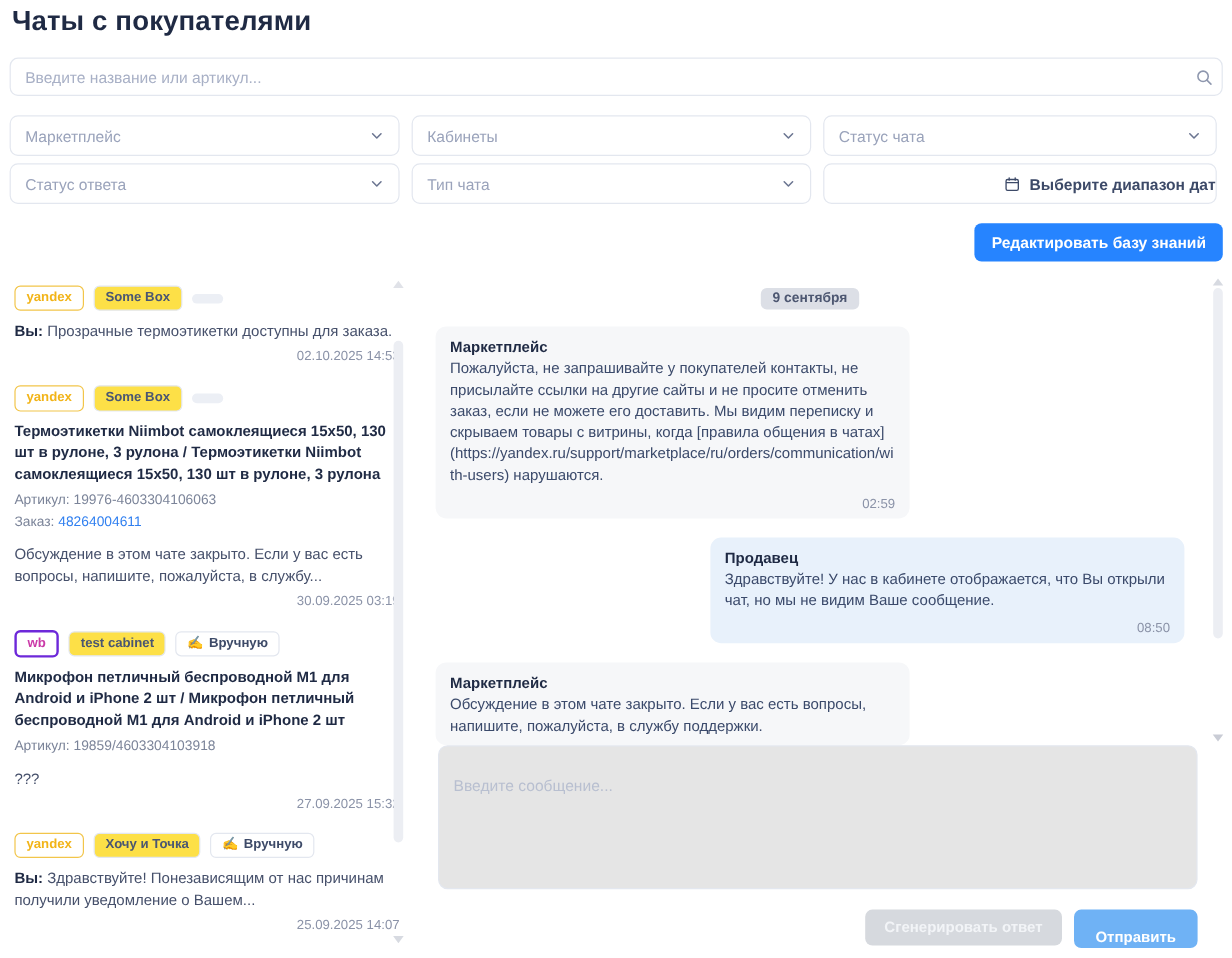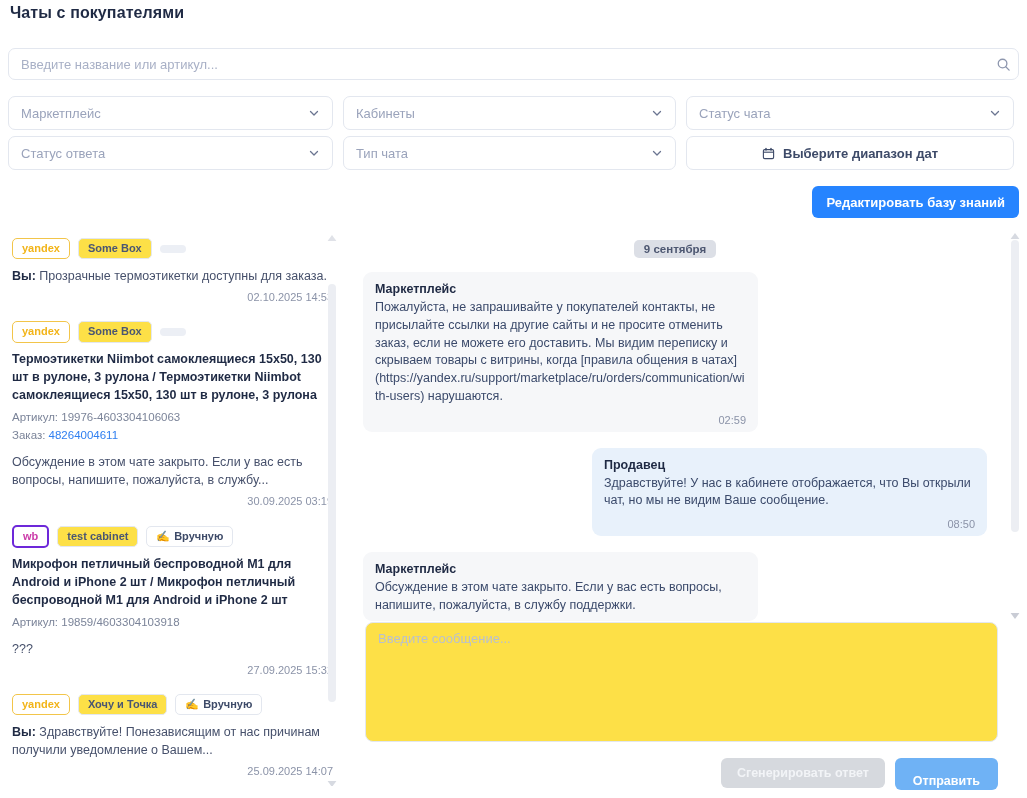--- a/index.html
+++ b/index.html
@@ -9,21 +9,21 @@
     background: #ffffff;
     font-family: "Liberation Sans", "DejaVu Sans", sans-serif;
     color: #2b3a5c;
     overflow: hidden;
   }
   .page { position: relative; width: 1027px; height: 798px; }
 
   
   .page-title {
     position: absolute; left: 10px; top: 4px;
-    font-size: 16px; font-weight: 700; color: #1f2a44;
+    font-size: 23px; font-weight: 700; color: #1f2a44;
     letter-spacing: .1px;
   }
 
   
   .search-wrap {
     position: absolute; left: 8px; top: 48px;
     width: 1011px; height: 32px;
     border: 1px solid #e3e7ef; border-radius: 7px;
     background: #fff;
     display: flex; align-items: center;
@@ -49,21 +49,21 @@
   .select.w1 { width: 325px; }
   .select.w2 { width: 333px; }
   .select.w3 { width: 328px; }
   .select .lbl { flex: 1; }
   .chev { width: 12px; height: 12px; flex: none; }
   .chev svg { display: block; }
 
   .daterange {
     width: 328px; height: 34px;
     border: 1px solid #e3e7ef; border-radius: 7px; background: #fff;
-    display: flex; align-items: center; justify-content: center; gap: 8px;
+    display: flex; align-items: center; justify-content: flex-end; gap: 8px;
     font-size: 13px; color: #3d4a68; font-weight: 600; cursor: pointer;
   }
   .cal-icon { display: flex; }
 
   
   .kb-btn {
     position: absolute; right: 8px; top: 186px;
     height: 32px; padding: 0 14px;
     background: #2684ff; color: #fff;
     border: 0; border-radius: 6px;
@@ -131,22 +131,22 @@
   .rscroll .arrow.down { bottom: 0px; }
   .rscroll .track { position: absolute; left: 3px; top: 16px; width: 8px; height: 292px; background: #eceef3; border-radius: 4px; }
 
   
   .composer {
     position: absolute; left: 365px; bottom: 0; width: 655px;
     background: #fff; padding: 0 0 8px 0;
   }
   .composer-box {
     width: 633px; height: 120px;
-    border: 1px solid #e3e7ef; border-radius: 8px; background: #fde047;
-    padding: 8px 12px; resize: none; outline: none;
+    border: 1px solid #e3e7ef; border-radius: 8px; background: #e5e5e5;
+    padding: 25px 12px; resize: none; outline: none;
     font-family: inherit; font-size: 13px; color: #2b3a5c;
   }
   .composer-box::placeholder { color: #b8bfd0; }
   .composer-actions { display: flex; justify-content: flex-end; gap: 10px; width: 633px; margin-top: 12px; }
   .btn-generate {
     height: 30px; padding: 0 16px; border: 0; border-radius: 6px;
     background: #d6d9de; color: #f2f4f7; font-family: inherit;
     font-size: 12.5px; font-weight: 600; cursor: not-allowed;
   }
   .btn-send {

